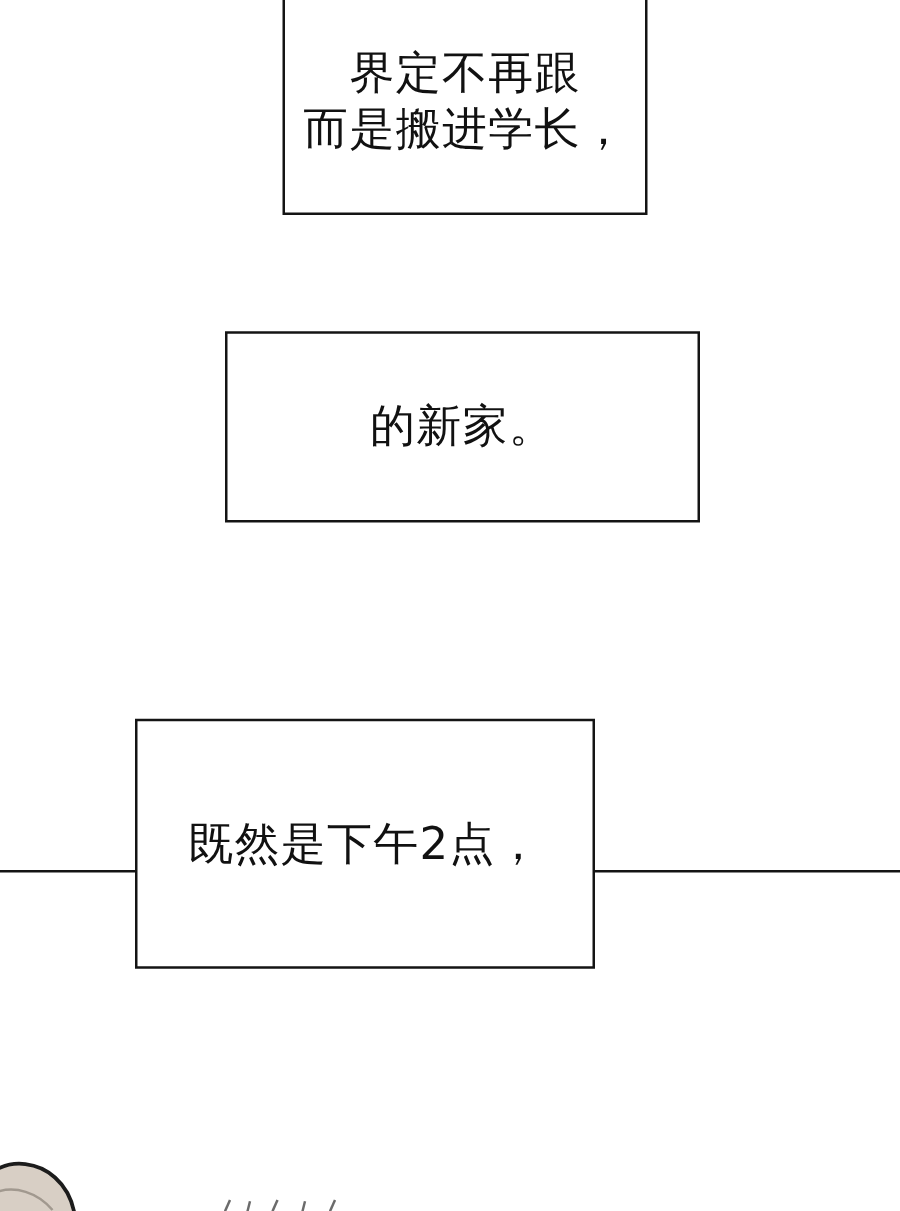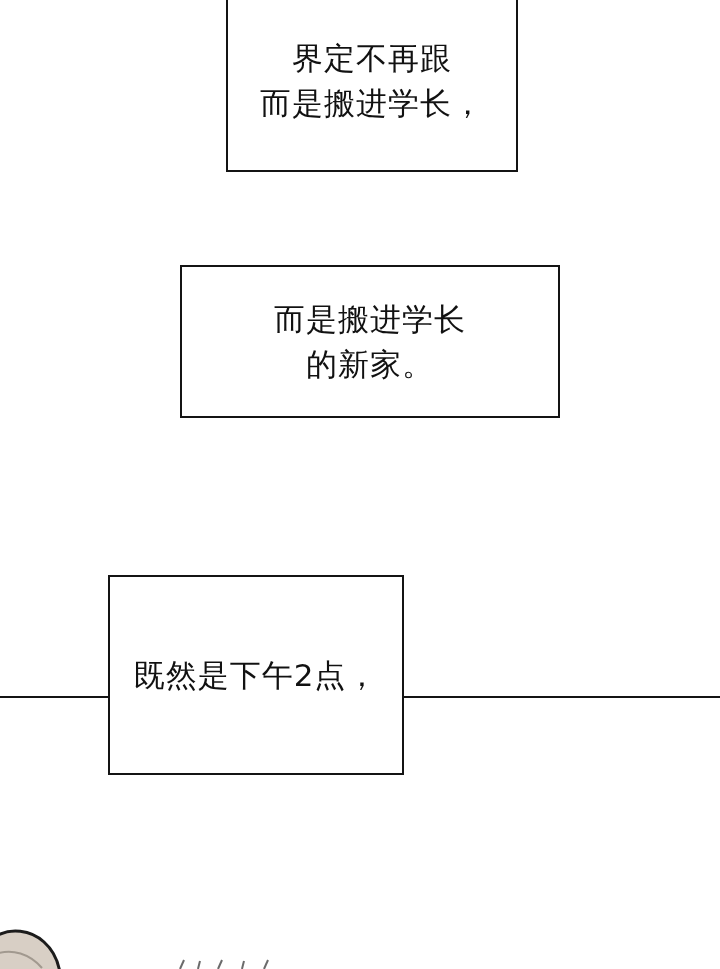--- a/index.html
+++ b/index.html
@@ -30,41 +30,41 @@
     border: 2px solid #141414;
     box-sizing: border-box;
     display: flex;
     flex-direction: column;
     justify-content: center;
     align-items: center;
     text-align: center;
     z-index: 2;
   }
   .bubble .line {
-    font-size: 31px;
+    font-size: 36px;
     line-height: 45px;
     letter-spacing: 1px;
     white-space: nowrap;
   }
   .bubble1 {
     left: 226px;
     top: -10px;           
     width: 292px;
     height: 182px;
   }
   .bubble2 {
     left: 180px;
     top: 265px;
     width: 380px;
     height: 153px;
   }
   .bubble3 {
     left: 108px;
     top: 575px;
-    width: 296px;
+    width: 368px;
     height: 200px;
   }
   .blob-art {
     position: absolute;
     left: 0;
     bottom: 0;
     z-index: 3;
   }
   .cutoff-sfx {
     position: absolute;
@@ -77,21 +77,20 @@
 <body>
 
 <div class="panel-line"></div>
 
 <div class="bubble bubble1">
   <div class="line">界定不再跟</div>
   <div class="line">而是搬进学长，</div>
 </div>
 
 <div class="bubble bubble2">
-  <div class="line">而是搬进学长</div>
   <div class="line">的新家。</div>
 </div>
 
 <div class="bubble bubble3">
   <div class="line">既然是下午2点，</div>
 </div>
 
 <svg class="blob-art" width="70" height="46" viewBox="0 0 70 46" aria-hidden="true">
   <path d="M -5 50 L -5 14 C 10 4 31 7 44 19 C 53 27 58 37 60 50 Z" fill="#d8cfc5" stroke="#1c1c1c" stroke-width="3"></path>
   <path d="M -4 31 C 12 25 30 31 42 45" fill="none" stroke="#8a8178" stroke-width="2" opacity="0.7"></path>

